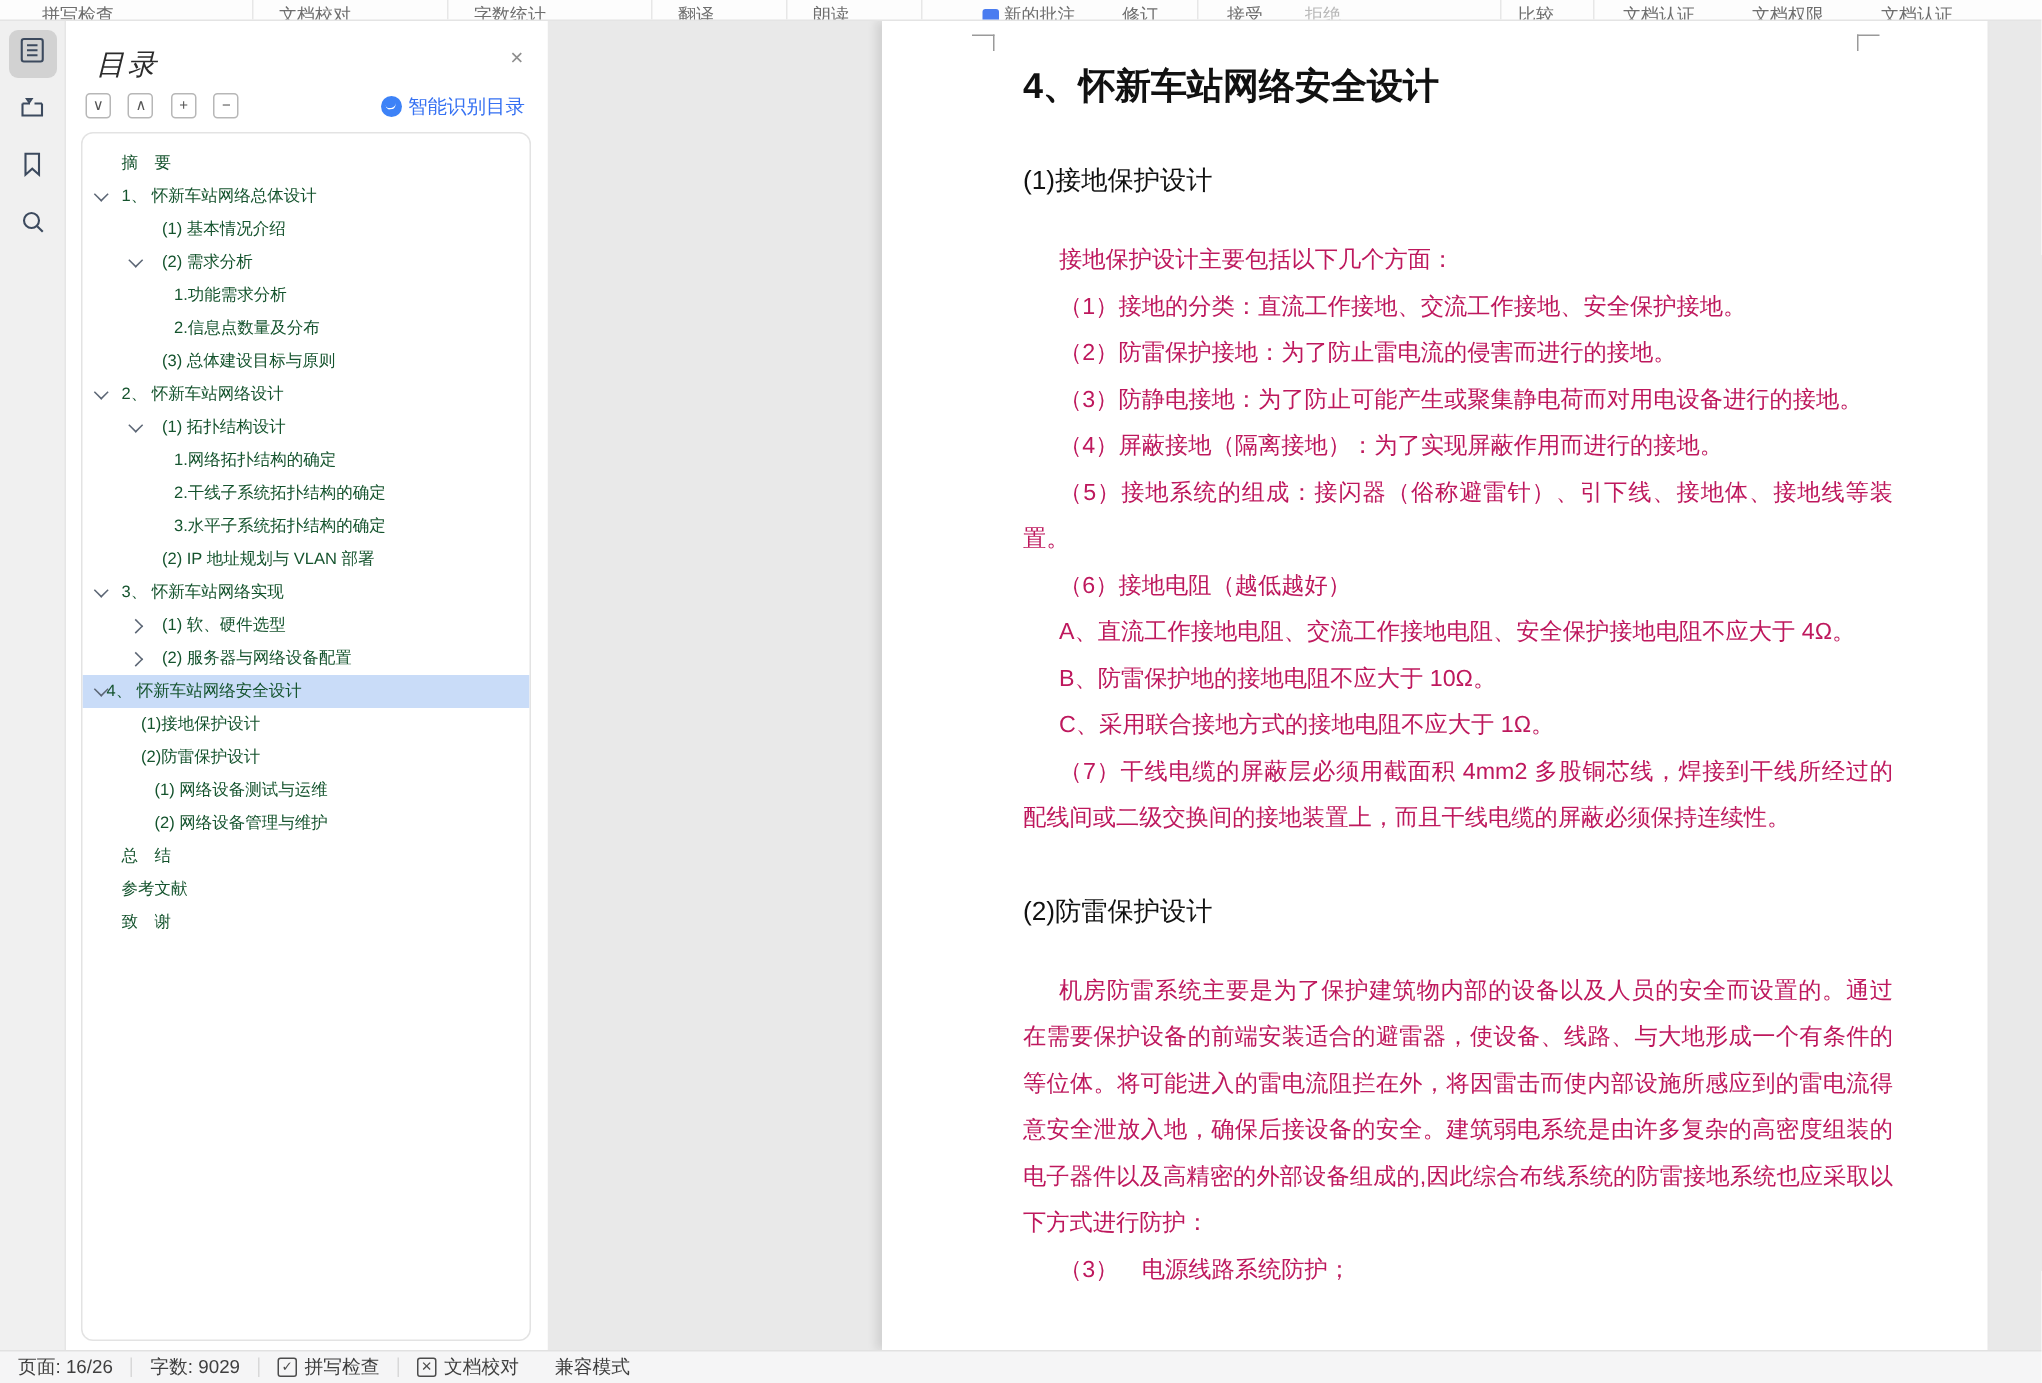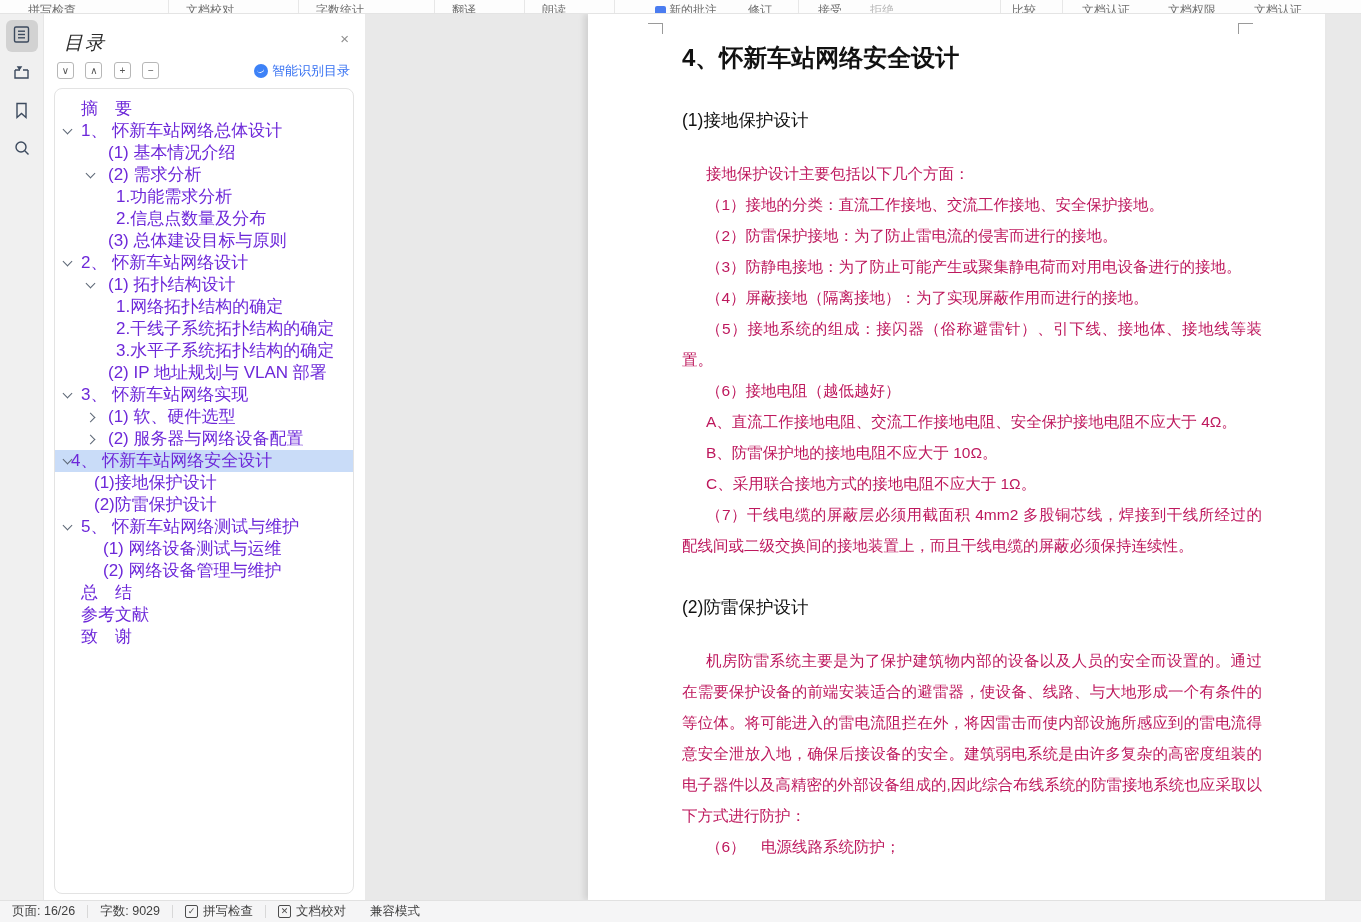--- a/index.html
+++ b/index.html
@@ -33,21 +33,21 @@
   .sq-btn { display:inline-block; width:17px; height:17px; margin-right:7px; border:1px solid #b7b7b7;
             border-radius:3px; color:#555; font-size:10px; line-height:15px; text-align:center;
             vertical-align:top; background:#fff; }
   .smart { position:absolute; right:2px; top:0px; font-size:13px; color:#3671f2; }
   .smart-ico { display:inline-block; position:relative; width:14px; height:14px; border-radius:50%;
                background:#3d82f7; vertical-align:-3px; margin-right:4px; }
   .smart-ico::after { content:""; position:absolute; left:3px; top:4px; width:7px; height:4px;
                border-bottom:1.6px solid #fff; border-radius:0 0 6px 6px; transform:rotate(-12deg); }
   .toc-listbox { position:absolute; left:10px; top:74px; width:300px; height:806px;
                  border:1px solid #e3e3e3; border-radius:8px; overflow:hidden; padding-top:9px; }
-  .toc-row { position:relative; height:22px; line-height:22px; font-size:17px; color:#6d28d9;
+  .toc-row { position:relative; height:22px; line-height:22px; font-size:11px; color:#14532d;
              white-space:nowrap; overflow:hidden; cursor:pointer; }
   .toc-row.selected { background:#c9dcf8;padding-left:16px; }
   .chev { position:absolute; display:none; width:7px; height:7px;
           border-right:1.4px solid #5c6675; border-bottom:1.4px solid #5c6675; }
   .chev-down .chev { display:block; transform:rotate(45deg); top:6px; }
   .chev-right .chev { display:block; transform:rotate(-45deg); top:8px; }
   .lvl-a { padding-left:26px; }  .lvl-a .chev { left:9px; }
   .lvl-b { padding-left:39px; }
   .lvl-c { padding-left:48px; }
   .lvl-d { padding-left:53px; }  .lvl-d .chev { left:32px; }
@@ -199,21 +199,20 @@
       <div class="toc-row lvl-d chev-right"><span class="chev"></span><span>(1) 软、硬件选型</span></div>
 
       <div class="toc-row lvl-d chev-right"><span class="chev"></span><span>(2) 服务器与网络设备配置</span></div>
 
       <div class="toc-row lvl-a chev-down selected"><span class="chev"></span><span>4、 怀新车站网络安全设计</span></div>
 
       <div class="toc-row lvl-b chev-none"><span>(1)接地保护设计</span></div>
 
       <div class="toc-row lvl-b chev-none"><span>(2)防雷保护设计</span></div>
 
-      <div class="toc-row lvl-a chev-down"><span class="chev"></span><span>5、 怀新车站网络测试与维护</span></div>
 
       <div class="toc-row lvl-c chev-none"><span>(1) 网络设备测试与运维</span></div>
 
       <div class="toc-row lvl-c chev-none"><span>(2) 网络设备管理与维护</span></div>
 
       <div class="toc-row lvl-a chev-none"><span>总　结</span></div>
 
       <div class="toc-row lvl-a chev-none"><span>参考文献</span></div>
 
       <div class="toc-row lvl-a chev-none"><span>致　谢</span></div>
@@ -226,21 +225,21 @@
   <div class="margin-mark right"></div>
   <div class="page-content">
     <div class="doc-h1">4、怀新车站网络安全设计</div>
     <div class="doc-h2 first">(1)接地保护设计</div>
     <div style="display:contents">
       
     <p class="doc-p ind"><span>接地保护设计主要包括以下几个方面：</span></p><p class="doc-p ind"><span>（1）接地的分类：直流工作接地、交流工作接地、安全保护接地。</span></p><p class="doc-p ind"><span>（2）防雷保护接地：为了防止雷电流的侵害而进行的接地。</span></p><p class="doc-p ind"><span>（3）防静电接地：为了防止可能产生或聚集静电荷而对用电设备进行的接地。</span></p><p class="doc-p ind"><span>（4）屏蔽接地（隔离接地）：为了实现屏蔽作用而进行的接地。</span></p><p class="doc-p ind"><span>（5）接地系统的组成：接闪器（俗称避雷针）、引下线、接地体、接地线等装置。</span></p><p class="doc-p ind"><span>（6）接地电阻（越低越好）</span></p><p class="doc-p ind"><span>A、直流工作接地电阻、交流工作接地电阻、安全保护接地电阻不应大于 4Ω。</span></p><p class="doc-p ind"><span>B、防雷保护地的接地电阻不应大于 10Ω。</span></p><p class="doc-p ind"><span>C、采用联合接地方式的接地电阻不应大于 1Ω。</span></p><p class="doc-p ind"><span>（7）干线电缆的屏蔽层必须用截面积 4mm2 多股铜芯线，焊接到干线所经过的配线间或二级交换间的接地装置上，而且干线电缆的屏蔽必须保持连续性。</span></p></div>
     <div class="doc-h2">(2)防雷保护设计</div>
     <div style="display:contents">
       
-    <p class="doc-p ind"><span>机房防雷系统主要是为了保护建筑物内部的设备以及人员的安全而设置的。通过在需要保护设备的前端安装适合的避雷器，使设备、线路、与大地形成一个有条件的等位体。将可能进入的雷电流阻拦在外，将因雷击而使内部设施所感应到的雷电流得意安全泄放入地，确保后接设备的安全。建筑弱电系统是由许多复杂的高密度组装的电子器件以及高精密的外部设备组成的,因此综合布线系统的防雷接地系统也应采取以下方式进行防护：</span></p><p class="doc-p ind"><span>（6）　电源线路系统防护；</span></p></div>
+    <p class="doc-p ind"><span>机房防雷系统主要是为了保护建筑物内部的设备以及人员的安全而设置的。通过在需要保护设备的前端安装适合的避雷器，使设备、线路、与大地形成一个有条件的等位体。将可能进入的雷电流阻拦在外，将因雷击而使内部设施所感应到的雷电流得意安全泄放入地，确保后接设备的安全。建筑弱电系统是由许多复杂的高密度组装的电子器件以及高精密的外部设备组成的,因此综合布线系统的防雷接地系统也应采取以下方式进行防护：</span></p><p class="doc-p ind"><span>（3）　电源线路系统防护；</span></p></div>
   </div>
 </div>
 
 <div class="statusbar">
   <div class="sb-item">页面: 16/26</div>
   <div class="sb-sep"></div>
   <div class="sb-item">字数: 9029</div>
   <div class="sb-sep"></div>
   <div class="sb-item">
     <span class="sb-box">✓</span>

